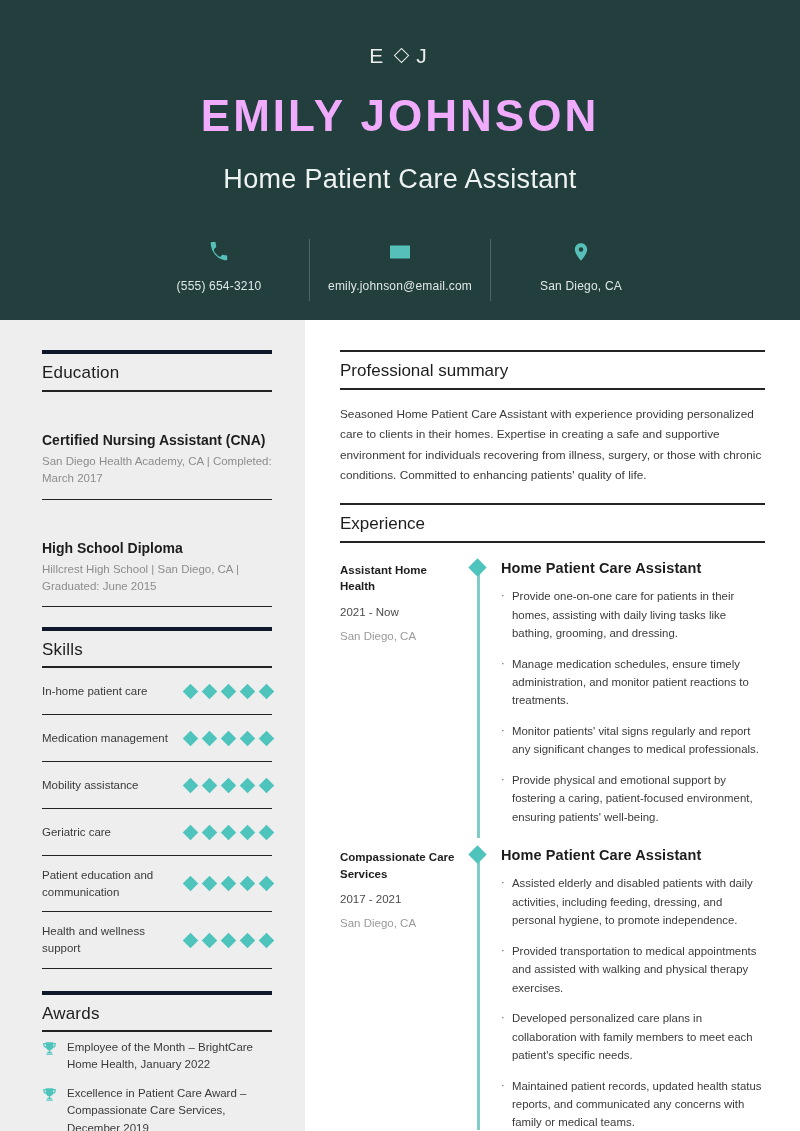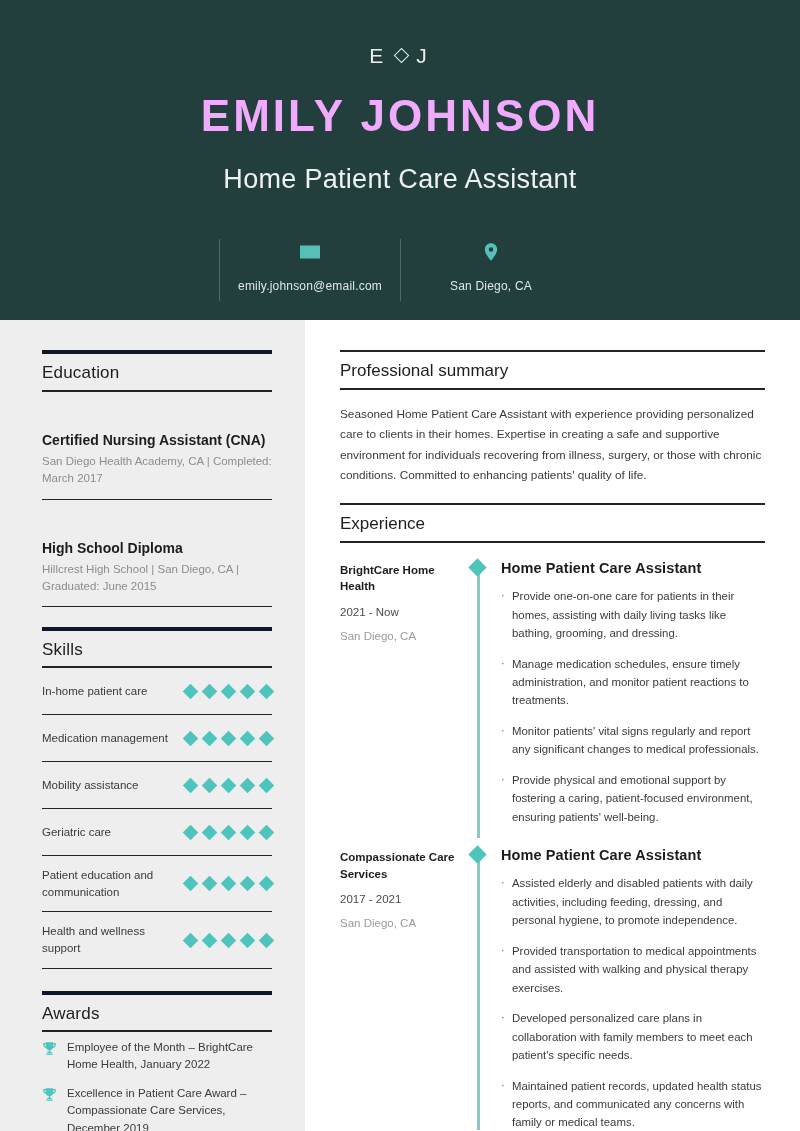--- a/index.html
+++ b/index.html
@@ -178,20 +178,28 @@
   <div class="monogram">
     <span class="mono-letter">E</span>
     <span class="mono-diamond"></span>
     <span class="mono-letter">J</span>
   </div>
 
   <div class="fullname">EMILY JOHNSON</div>
   <div class="jobtitle">Home Patient Care Assistant</div>
 
   <div class="contacts">
+    <div class="contact">
+      <span class="contact-icon">
+        <svg width="22" height="22" viewBox="0 0 24 24">
+            <path d="M6.6 10.8c1.4 2.8 3.8 5.1 6.6 6.6l2.2-2.2c.3-.3.7-.4 1-.2 1.2.4 2.4.6 3.6.6.6 0 1 .4 1 1V20c0 .6-.4 1-1 1C11.4 21 3 12.6 3 2c0-.6.4-1 1-1h3.4c.6 0 1 .4 1 1 0 1.3.2 2.5.6 3.6.1.4 0 .8-.2 1.1l-2.2 2.1z"></path>
+          </svg>
+      </span>
+      <span class="contact-text">(555) 654-3210</span>
+    </div>
 
     <div class="divider"></div>
 
     <div class="contact">
       <span class="contact-icon">
         <svg width="24" height="24" viewBox="0 0 24 24">
             <path d="M2 5.5h20v13H2v-13zm10 7.2L3.2 6.6h17.6L12 12.7z"></path>
           </svg>
       </span>
       <span class="contact-text">emily.johnson@email.com</span>
@@ -316,21 +324,21 @@
   <div class="main">
 
     <div class="m-head">Professional summary</div>
     <div class="summary">Seasoned Home Patient Care Assistant with experience providing personalized care to clients in their homes. Expertise in creating a safe and supportive environment for individuals recovering from illness, surgery, or those with chronic conditions. Committed to enhancing patients' quality of life.</div>
 
     <div class="m-head">Experience</div>
     <div class="exp-gap"></div>
 
     <div class="job">
       <div class="job-left">
-        <div class="job-company">BrightCare Home Health</div>
+        <div class="job-company">Assistant Home Health</div>
         <div class="job-dates">2021 - Now</div>
         <div class="job-loc">San Diego, CA</div>
       </div>
       <div class="job-track">
         <span class="track-line"></span>
         <span class="track-dot"></span>
       </div>
       <div class="job-right">
         <div class="job-role">Home Patient Care Assistant</div>
         <div class="bullets">

